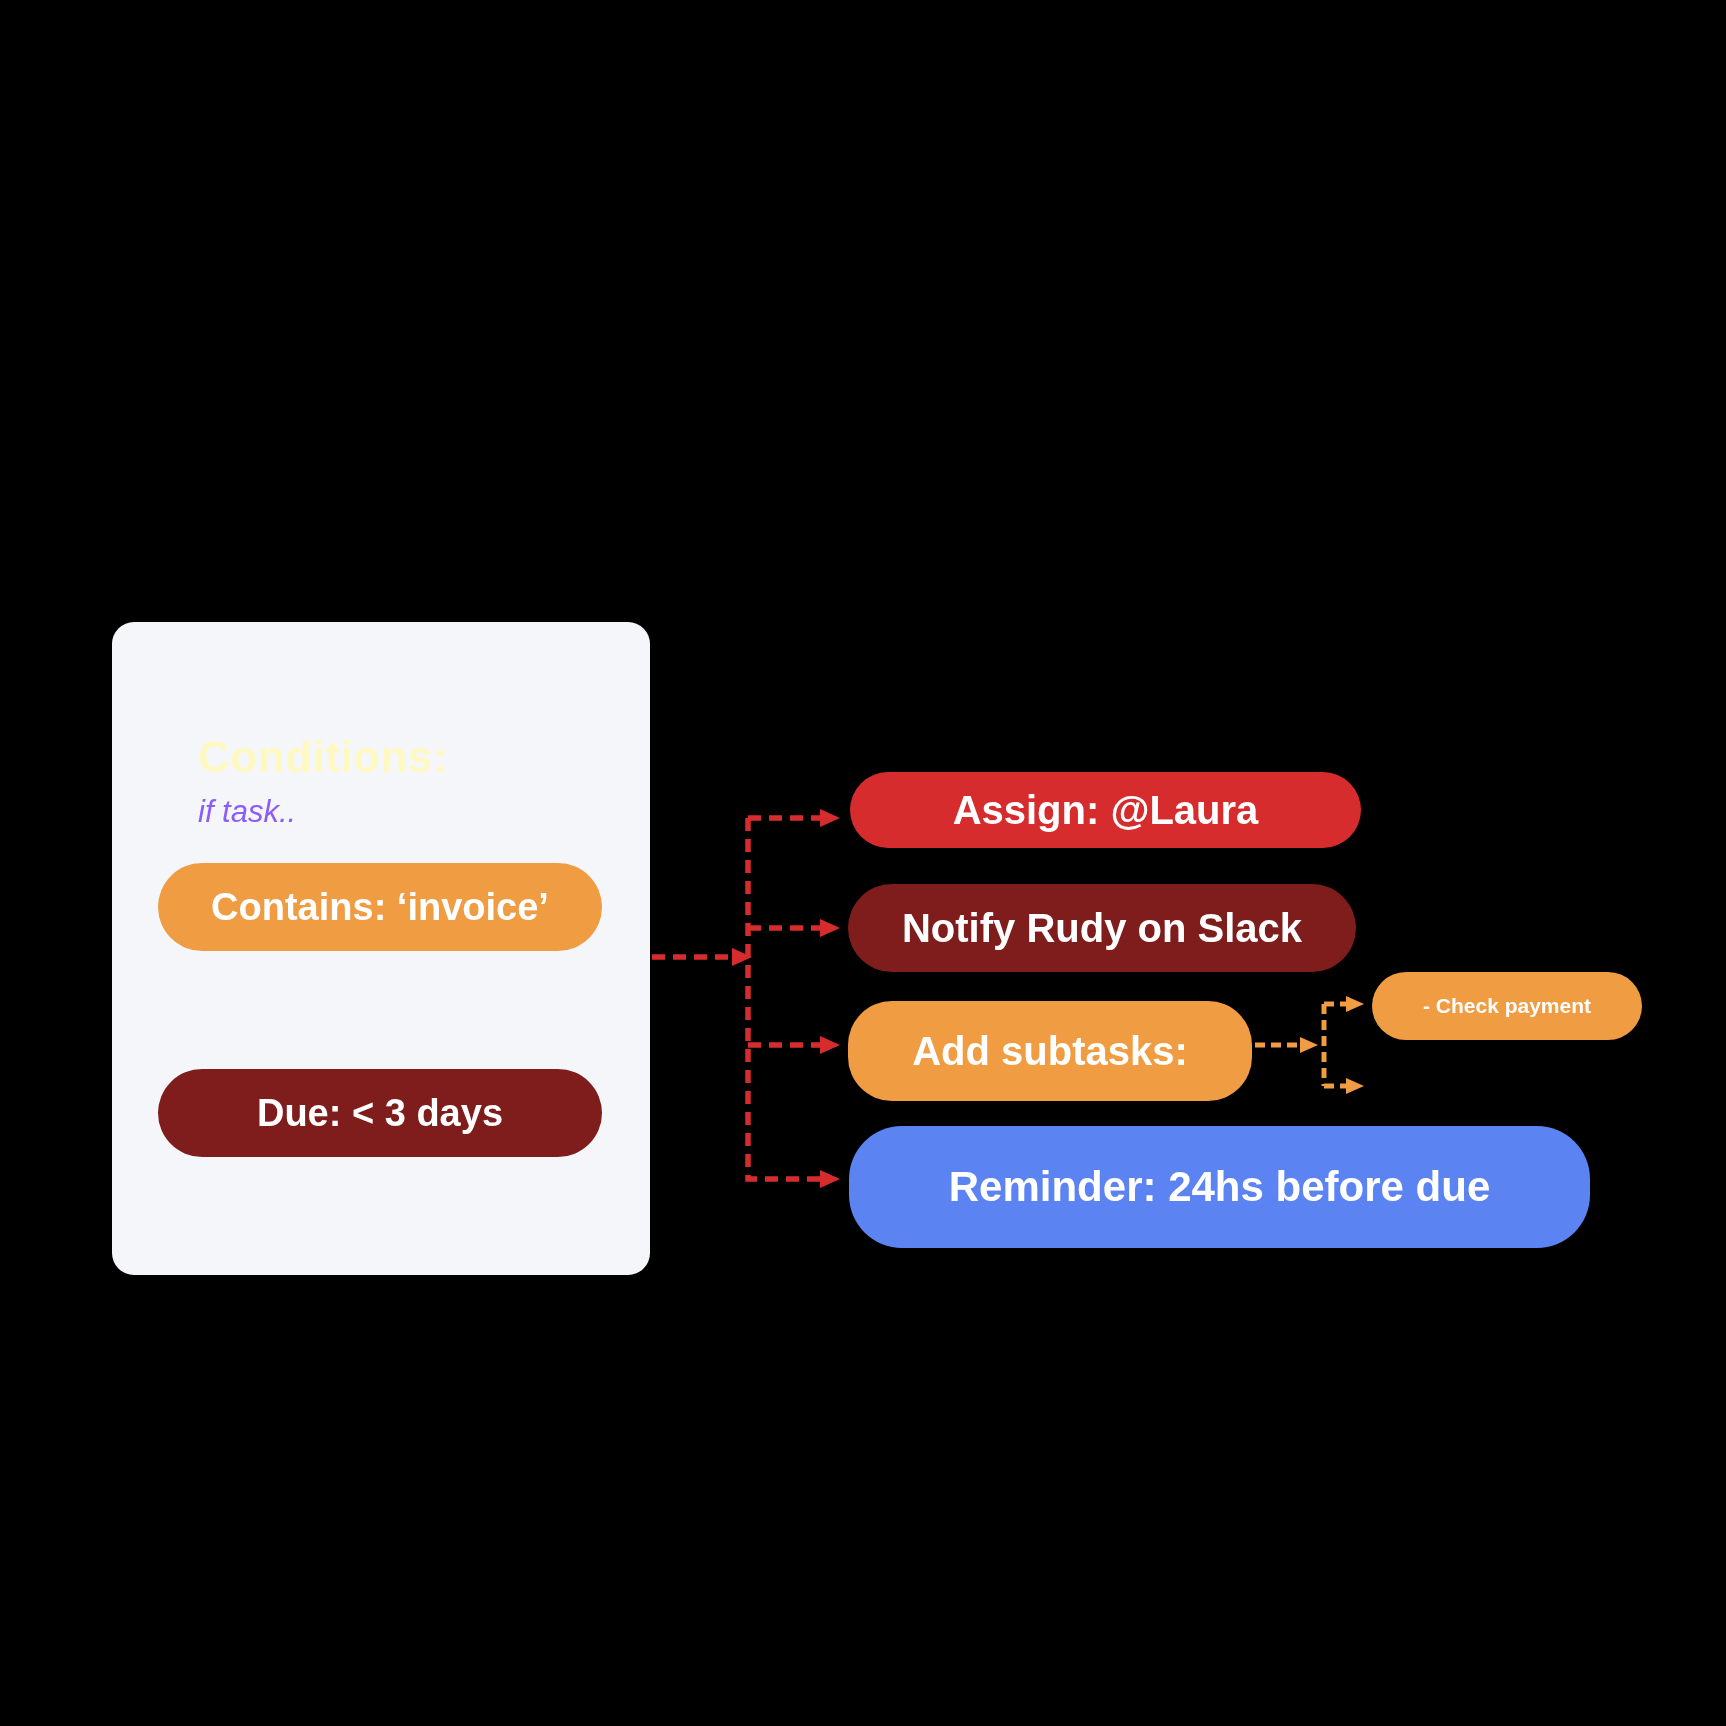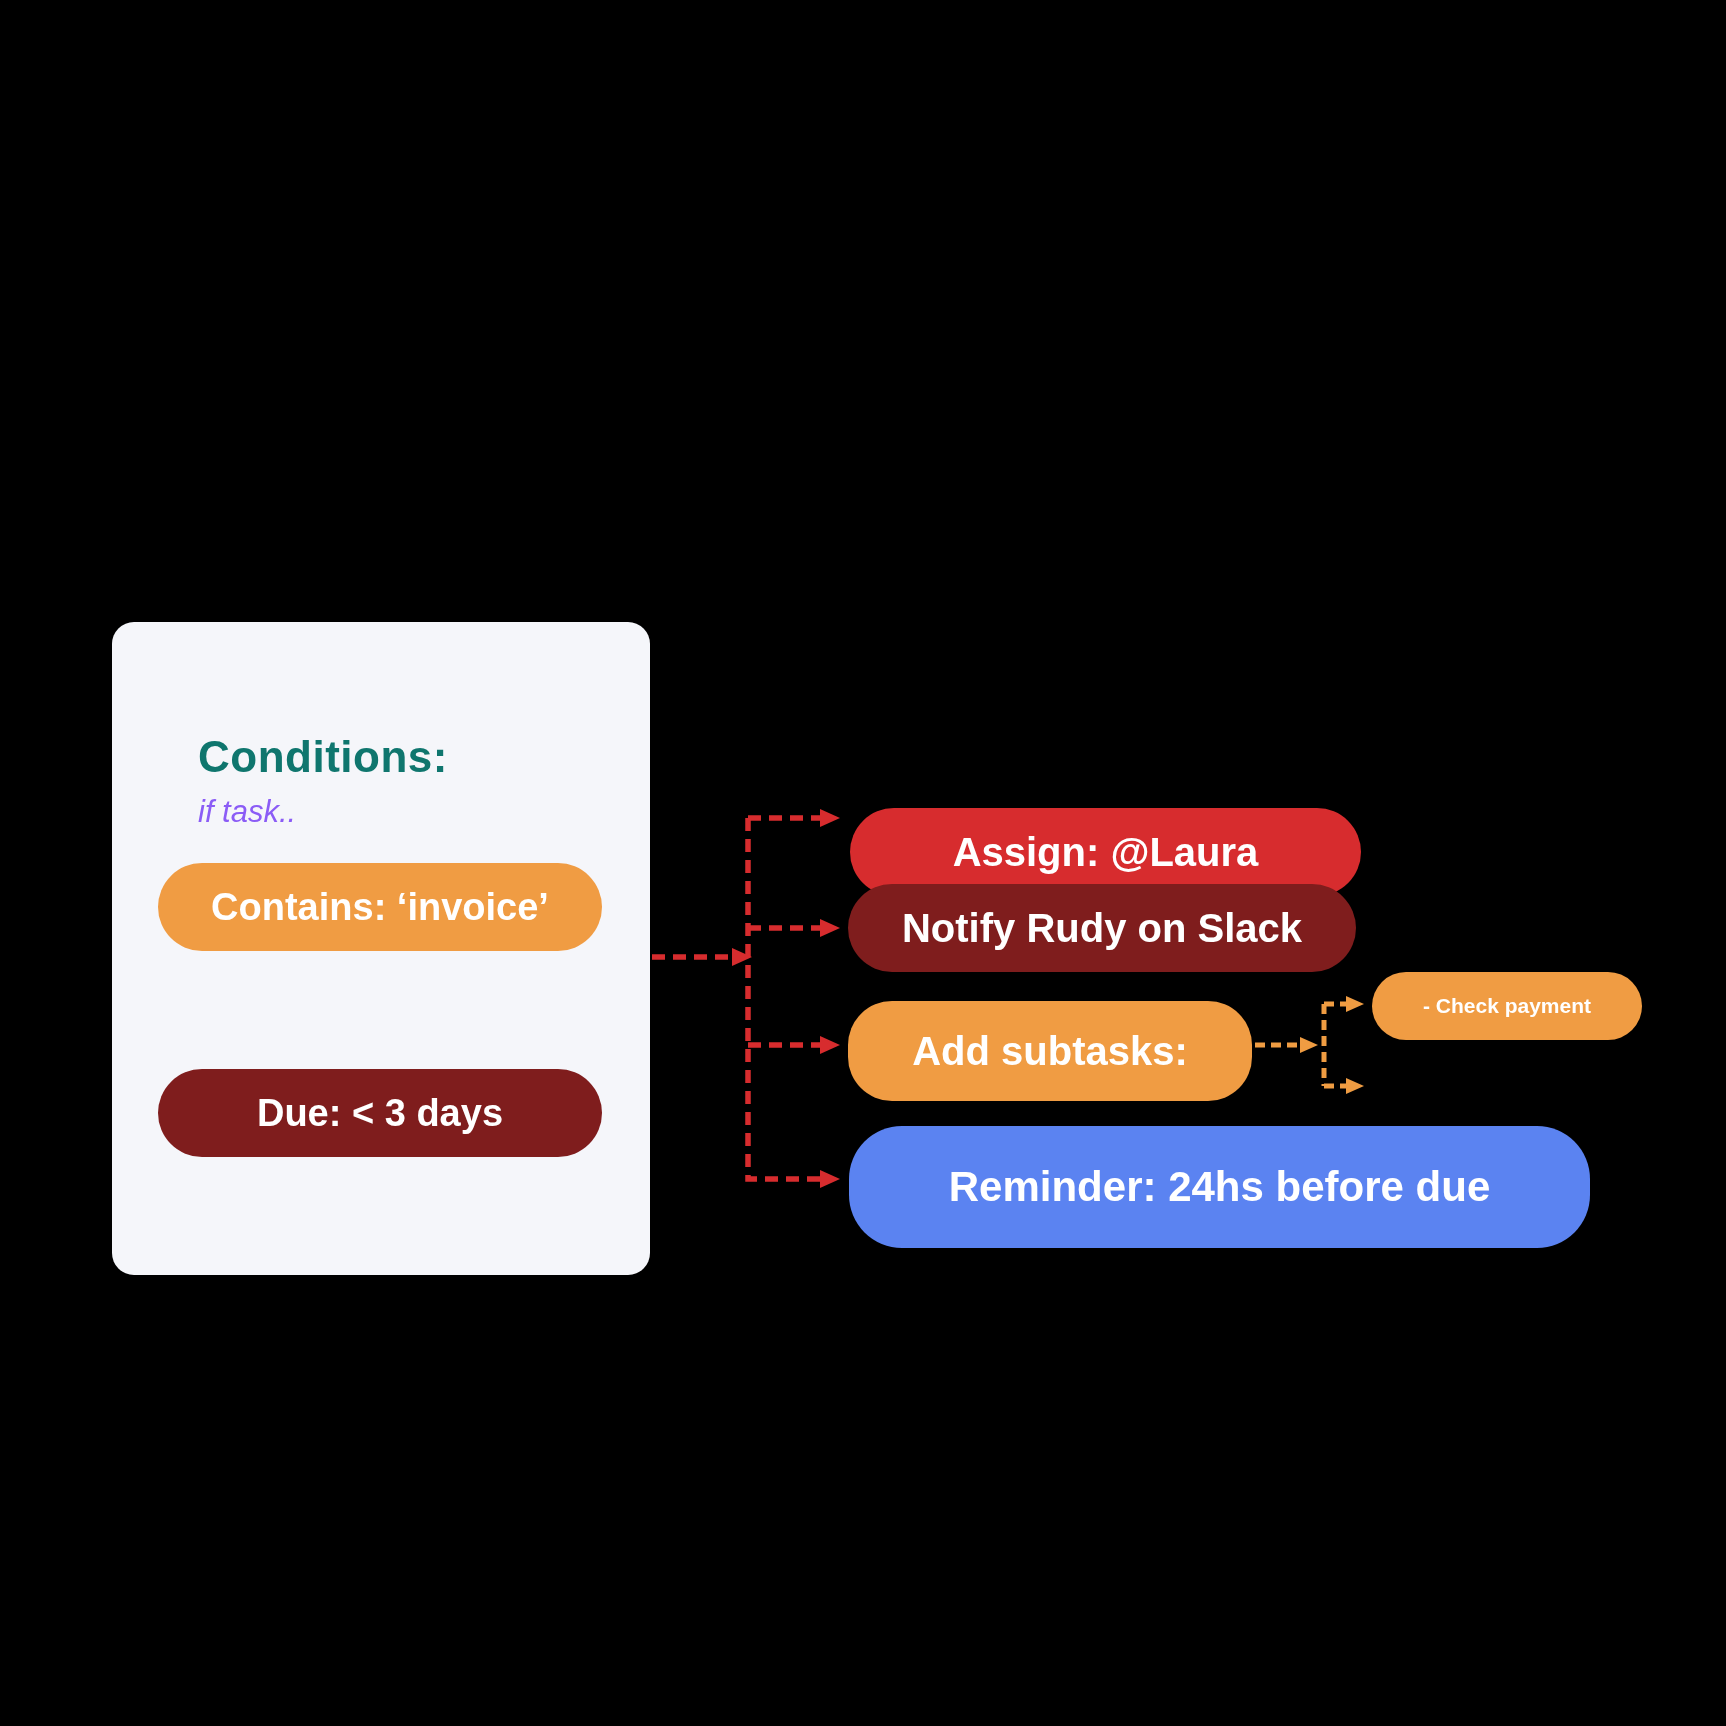--- a/index.html
+++ b/index.html
@@ -6,35 +6,35 @@
   .stage{
     position:relative;width:1726px;height:1726px;background:#000;overflow:hidden;
     font-family:"Liberation Sans",sans-serif;
   }
   .card{
     position:absolute;left:112px;top:622px;width:538px;height:653px;
     background:#F5F6FA;border-radius:22px;
   }
   .card-title{
     position:absolute;left:198px;top:732px;
-    font-size:44px;font-weight:bold;color:#0f766e;letter-spacing:.5px;
+    font-size:44px;font-weight:bold;color:#fef9c3;letter-spacing:.5px;
   }
   .card-subtitle{
     position:absolute;left:198px;top:794px;
     font-size:31px;font-style:italic;color:#8b5cf6;
   }
   .pill{
     position:absolute;display:flex;align-items:center;justify-content:center;
     color:#fff;font-weight:bold;white-space:nowrap;
   }
   .cond{left:158px;width:444px;height:88px;border-radius:44px;font-size:38px;}
   .cond-0{top:863px;}
   .cond-1{top:967px;}
   .cond-2{top:1069px;}
-  .act-0{left:850px;top:772px;width:511px;height:88px;border-radius:46px;font-size:40px;margin-top:36px;}
+  .act-0{left:850px;top:772px;width:511px;height:76px;border-radius:46px;font-size:40px;}
   .act-1{left:848px;top:884px;width:508px;height:88px;border-radius:44px;font-size:40px;}
   .act-2{left:848px;top:1001px;width:404px;height:100px;border-radius:44px;font-size:40px;}
   .act-3{left:849px;top:1126px;width:741px;height:122px;border-radius:53px;font-size:42px;}
   .sub-0{left:1372px;top:972px;width:270px;height:68px;border-radius:34px;font-size:21px;}
   .sub-1{left:1372px;top:1053px;width:270px;height:68px;border-radius:34px;font-size:21px;}
   .bg-orange{background:#F09C43;}
   .bg-blue{background:#5B83F1;}
   .bg-green{background:#7f1d1d;}
   .bg-red{background:#D72C2E;}
   .connectors{position:absolute;left:0;top:0;width:1726px;height:1726px;pointer-events:none;}

